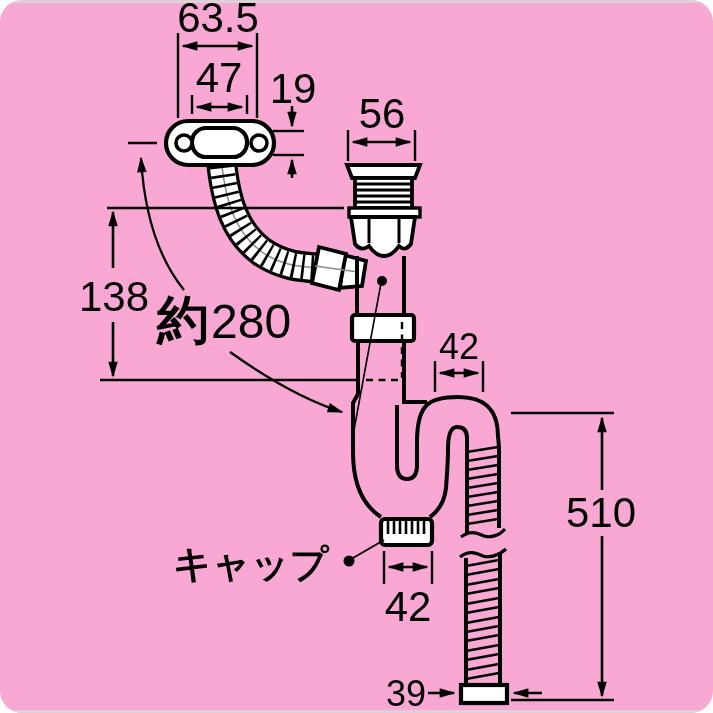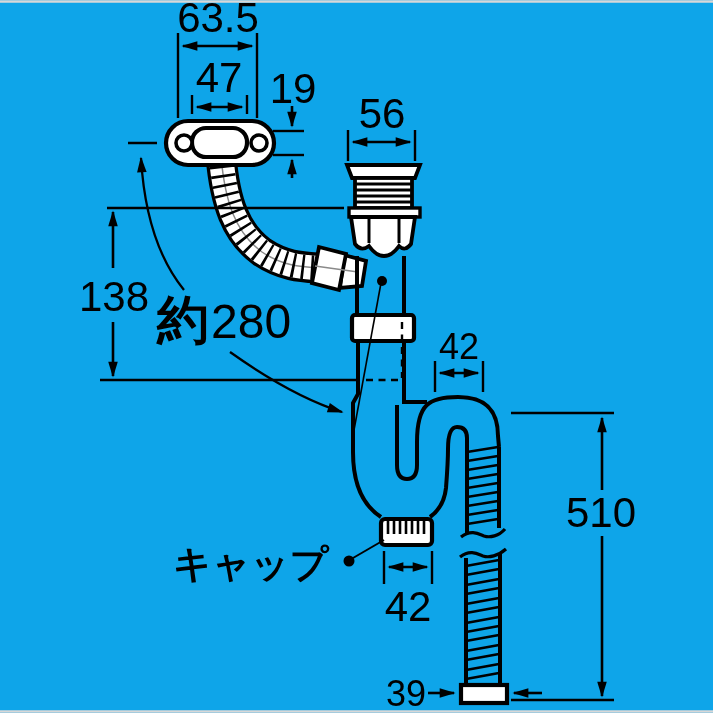--- a/index.html
+++ b/index.html
@@ -1,21 +1,22 @@
 <!DOCTYPE html>
 <html><head>
 <meta charset="utf-8">
 <style>
   html,body{margin:0;padding:0;background:#fff;}
   .figure{
     position:relative;
     width:713px;height:713px;
-    background:#0ea5e9;
+    background:#f9a8d4;
     overflow:hidden;
     font-family:"Liberation Sans","DejaVu Sans",sans-serif;
+    border-radius:22px;
   }
   svg text{
     font-family:"Liberation Sans","DejaVu Sans",sans-serif;
     fill:#000;
   }
   svg .jp{
     font-family:"DejaVu Sans","Liberation Sans",sans-serif;
   }
 </style>
 </head>

